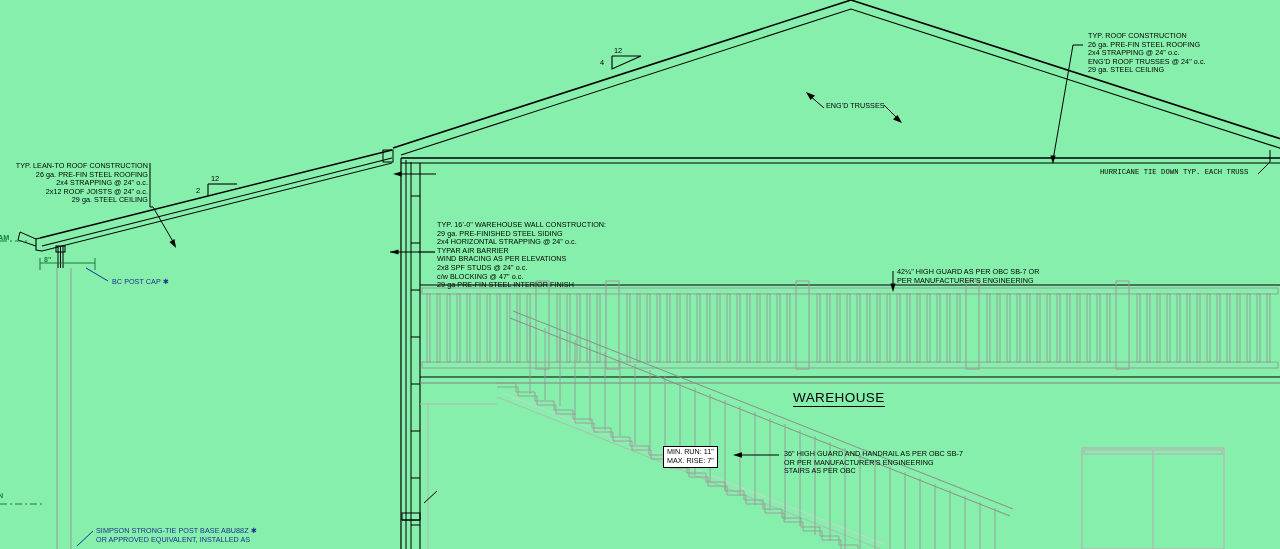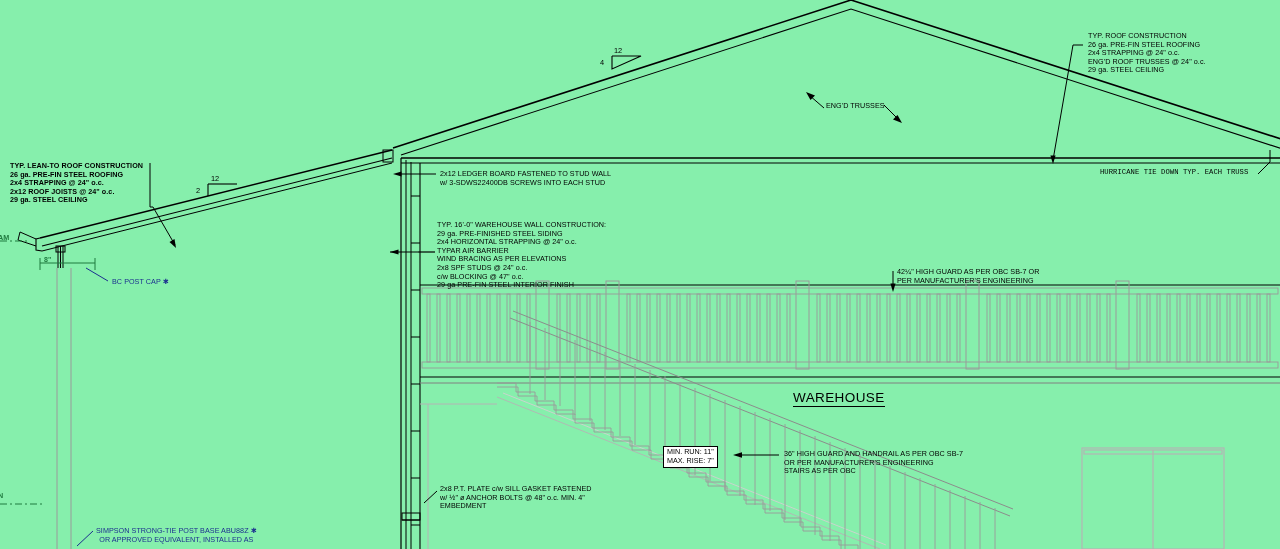--- a/index.html
+++ b/index.html
@@ -27,21 +27,21 @@
   }
   .note {
     position: absolute;
     font-family: "Liberation Sans", sans-serif;
     font-size: 7.2px;
     line-height: 8.6px;
     color: #000000;
     white-space: pre;
     letter-spacing: 0.05px;
   }
-  .note.right { text-align: left; font-weight: bold; }
+  .note.right { text-align: right; }
   .note.blue { color: #1b2f8f; font-weight: normal; }
   .note.green { color: #1f7a3f; font-weight: bold; }
   .boxnote {
     position: absolute;
     border: 1.2px solid #000;
     background: #fff;
     padding: 1px 3px 2px 3px;
     font-size: 7.2px;
     line-height: 8.6px;
     white-space: pre;
@@ -330,22 +330,20 @@
 2x4 STRAPPING @ 24" o.c.
 ENG'D ROOF TRUSSES @ 24" o.c.
 29 ga. STEEL CEILING</span></div>
 
   <div class="note right" style="left:10px; top:162px; width:138px;"><span>TYP. LEAN-TO ROOF CONSTRUCTION
 26 ga. PRE-FIN STEEL ROOFING
 2x4 STRAPPING @ 24" o.c.
 2x12 ROOF JOISTS @ 24" o.c.
 29 ga. STEEL CEILING</span></div>
 
-  <div class="note" style="left:440px; top:170px;"><span>2x12 LEDGER BOARD FASTENED TO STUD WALL
-w/ 3-SDWS22400DB SCREWS INTO EACH STUD</span></div>
 
   <div class="note" style="left:437px; top:221px;"><span>TYP. 16'-0" WAREHOUSE WALL CONSTRUCTION:
 29 ga. PRE-FINISHED STEEL SIDING
 2x4 HORIZONTAL STRAPPING @ 24" o.c.
 TYPAR AIR BARRIER
 WIND BRACING AS PER ELEVATIONS
 2x8 SPF STUDS @ 24" o.c.
 c/w BLOCKING @ 47" o.c.
 29 ga PRE-FIN STEEL INTERIOR FINISH</span></div>
 
@@ -356,27 +354,24 @@
   <div class="note" style="left:897px; top:268px;"><span>42¼" HIGH GUARD AS PER OBC SB-7 OR
 PER MANUFACTURER'S ENGINEERING</span></div>
 
   <div class="note" style="left:784px; top:450px;"><span>36" HIGH GUARD AND HANDRAIL AS PER OBC SB-7
 OR PER MANUFACTURER'S ENGINEERING
 STAIRS AS PER OBC</span></div>
 
   <div class="boxnote" style="left:663px; top:446px;"><span>MIN. RUN: 11"
 MAX. RISE: 7"</span></div>
 
-  <div class="note" style="left:440px; top:485px;"><span>2x8 P.T. PLATE c/w SILL GASKET FASTENED
-w/ ½" ø ANCHOR BOLTS @ 48" o.c. MIN. 4"
-EMBEDMENT</span></div>
 
   <div class="note blue" style="left:112px; top:278px;"><span>BC POST CAP ✱</span></div>
 
-  <div class="note blue" style="left:96px; top:527px;text-align:center;"><span>SIMPSON STRONG-TIE POST BASE ABU88Z ✱
+  <div class="note blue" style="left:96px; top:527px;"><span>SIMPSON STRONG-TIE POST BASE ABU88Z ✱
 OR APPROVED EQUIVALENT, INSTALLED AS</span></div>
 
   <div class="note green" style="left:-2px; top:234px;"><span>AM</span></div>
   <div class="note green" style="left:-2px; top:492px;"><span>N</span></div>
 
   <div class="dimtext" style="left:44px; top:256px;"><span>8"</span></div>
 
   <div class="pitchnum" style="left:600px; top:58px;"><span>4</span></div>
   <div class="pitchnum" style="left:614px; top:46px;"><span>12</span></div>
 

